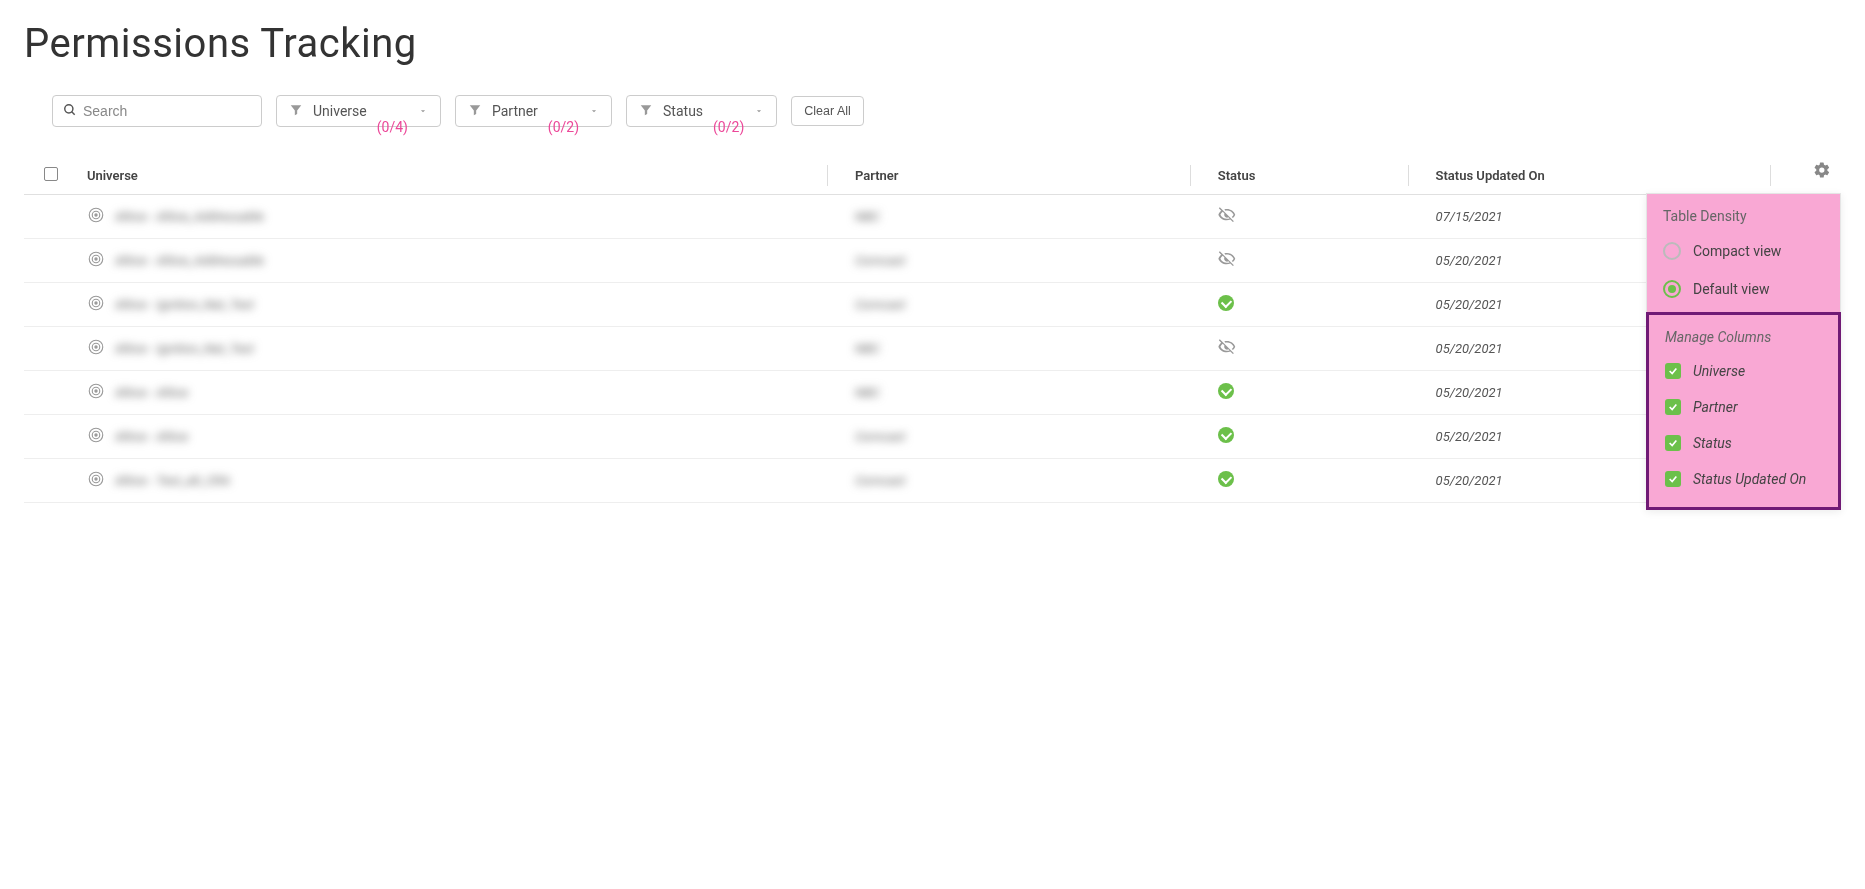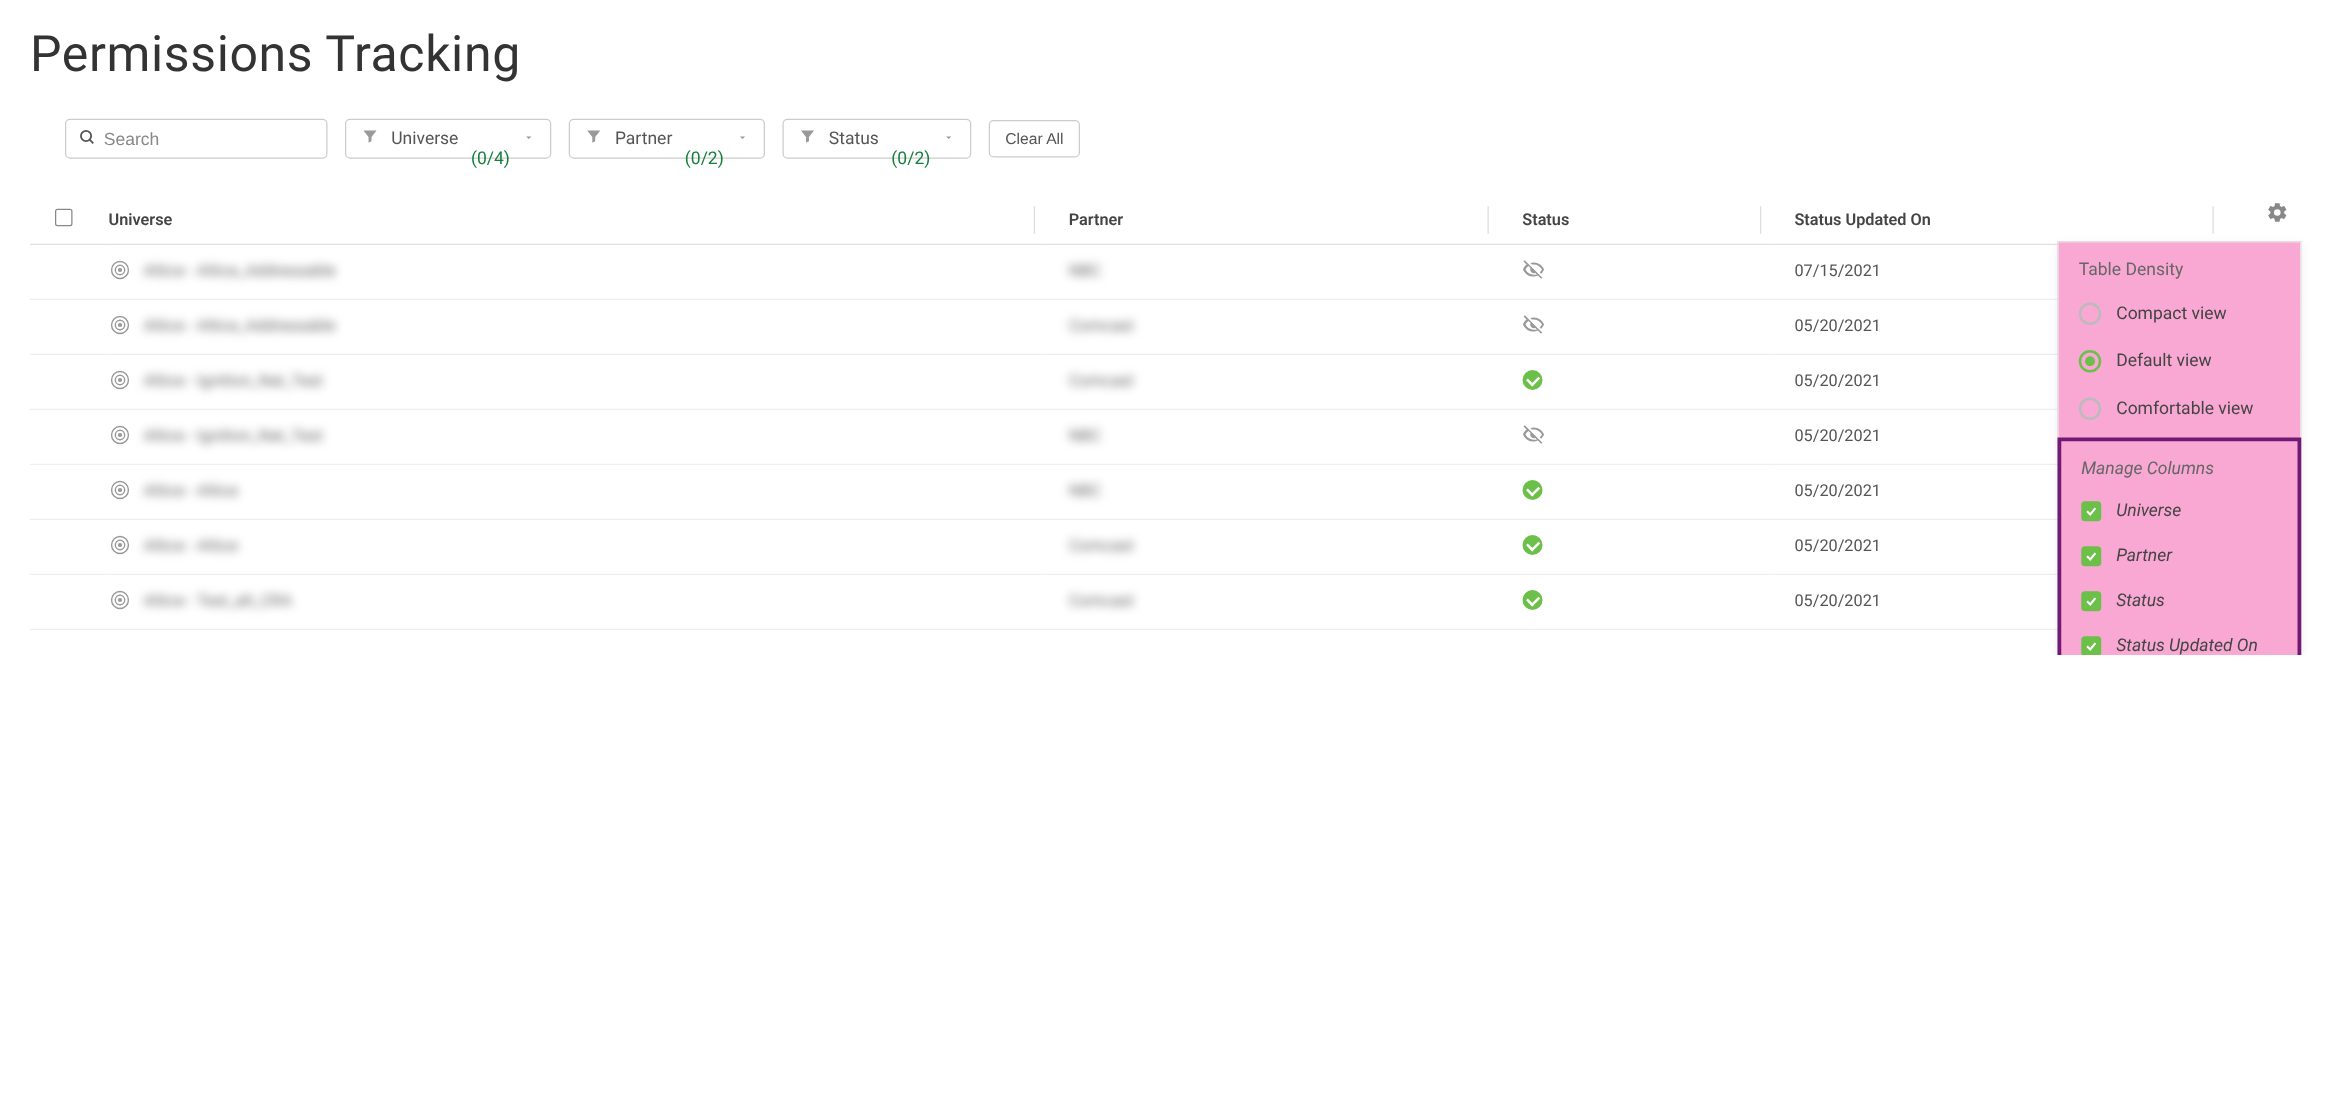--- a/index.html
+++ b/index.html
@@ -49,21 +49,21 @@
     border-radius: 4px;
     padding: 0 12px;
     height: 32px;
     cursor: pointer;
     gap: 10px;
     font-size: 14px;
     color: #666;
   }
   .filter-icon { color: #888; }
   .filter-label { color: #555; }
-  .filter-count { color: #15803d; margin-top: 31px; }
+  .filter-count { color: #ec4899; margin-top: 31px; }
   .chevron-down-icon { color: #888; }
   .clear-all {
     border: 1px solid #ccc;
     border-radius: 4px;
     padding: 0 12px;
     height: 30px;
     background: #fff;
     font-size: 12.5px;
     color: #555;
     cursor: pointer;
@@ -102,21 +102,21 @@
     width: 1px;
     background: #ddd;
   }
   th.check-col, td.check-col { width: 52px; text-align: center; }
   th.universe-col, td.universe-col { width: 620px; }
   th.partner-col, td.partner-col { width: 300px; padding-left: 18px; }
   th.status-col, td.status-col { width: 180px; padding-left: 18px; }
   th.updated-col, td.updated-col { width: 300px; padding-left: 18px; }
   th.gear-col { width: 50px; }
 
-  tbody tr { border-bottom: 1px solid #eee; }
+  tbody tr { border-bottom: 1px solid #eee; font-style: italic; }
   tbody td {
     padding: 10px 8px 10px 0;
     font-size: 13px;
     color: #555;
     vertical-align: middle;
     height: 44px;
   }
   .checkbox-box {
     width: 14px;
     height: 14px;
@@ -410,24 +410,20 @@
         <div class="radio-row">
           <span class="radio-outer "></span>
           <span>Compact view</span>
         </div>
         <div class="radio-row">
           <span class="radio-outer selected">
             <span class="radio-inner"></span>
           </span>
           <span>Default view</span>
         </div>
-        <div class="radio-row">
-          <span class="radio-outer "></span>
-          <span>Comfortable view</span>
-        </div>
       </div>
     <div class="manage-cols-box">
       <div class="panel-section-title">Manage Columns</div>
       <div id="manage-cols">
           <div class="check-row">
             <span class="checkbox-green">
               <svg width="10" height="10" viewBox="0 0 24 24" fill="none" stroke="#fff" stroke-width="4">
                 <polyline points="4,12 10,18 20,6"></polyline>
               </svg>
             </span>

